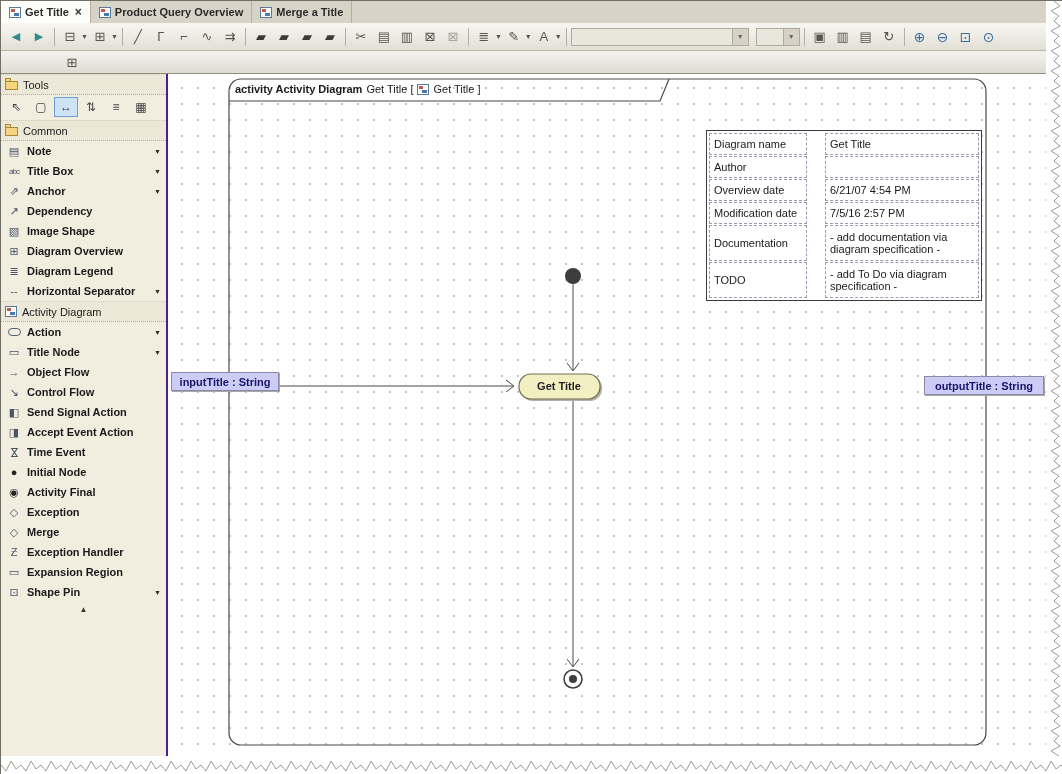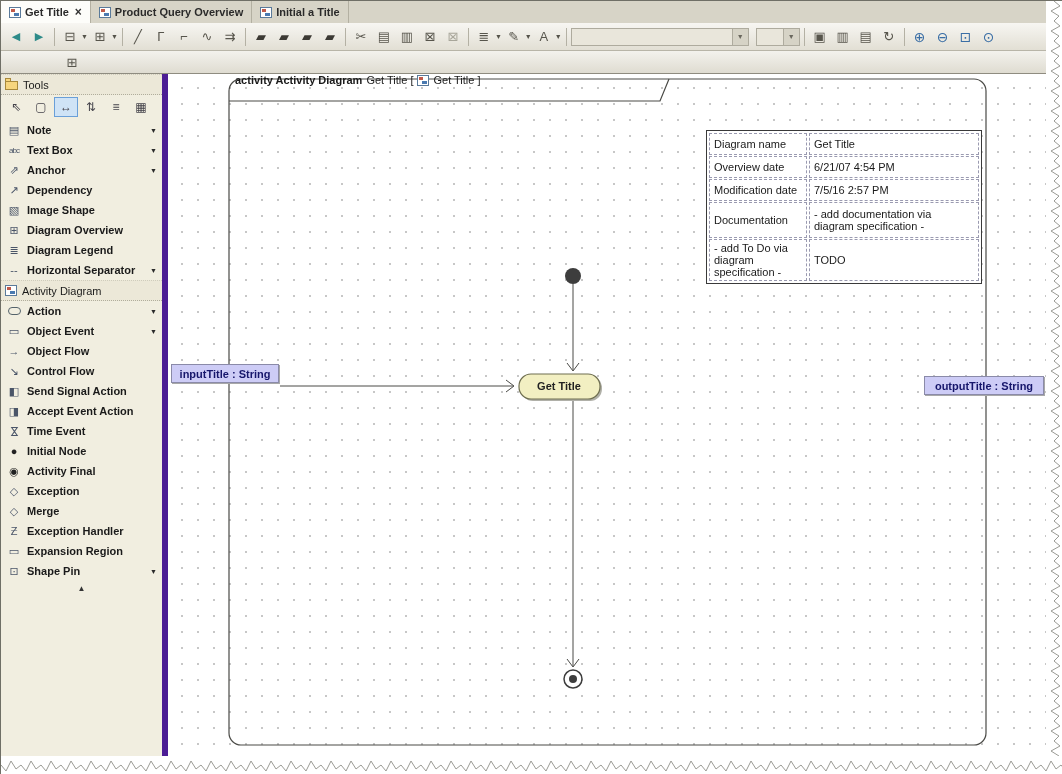--- a/index.html
+++ b/index.html
@@ -36,21 +36,21 @@
   .tbtn.dim  { color:#a8a69a; }
   .dd { font-size:7px; color:#55534a; margin-left:-1px; }
   .tsep { width:1px; height:18px; background:#b4b1a4; margin:0 3px; flex:0 0 auto; }
   .combo { height:18px; background:#e9e6db; border:1px solid #aeab9e; display:flex; align-items:center;
            justify-content:flex-end; box-sizing:border-box; }
   .combo-arrow { width:15px; height:16px; background:#d6d3c6; border-left:1px solid #aeab9e;
                  display:flex; align-items:center; justify-content:center; font-size:7px; color:#6a685e; }
 
   
   .sidebar { position:absolute; left:0; top:73px; width:167px; height:683px; background:#f1eee0;
-             border-right:6px solid #4c1d95; box-sizing:border-box; overflow:hidden; }
+             border-right:2px solid #4c1d95; box-sizing:border-box; overflow:hidden; }
   .shdr { display:flex; align-items:center; gap:5px; padding:2px 4px; border-bottom:1px dotted #b0ad9c;
           border-top:1px dotted #cfccbc; background:#ece8d8; height:15px; }
   .folder { width:13px; height:9px; background:#f6d57e; border:1px solid #a8893c; position:relative;
             box-sizing:border-box; margin-top:2px; flex:0 0 auto; }
   .folder::before { content:""; position:absolute; left:-1px; top:-4px; width:6px; height:3px;
                     background:#f6d57e; border:1px solid #a8893c; border-bottom:none; box-sizing:border-box; }
   .toolrow { display:flex; gap:1px; padding:2px 3px 3px; }
   .toolbtn { width:22px; height:18px; display:flex; align-items:center; justify-content:center;
              color:#44424a; font-size:12px; border:1px solid transparent; }
   .toolbtn.selected { background:#cfe3f6; border:1px solid #6a9fd8; }
@@ -62,29 +62,29 @@
   .rot90 { display:inline-block; transform:rotate(90deg); }
   .i-rounded { display:inline-block; width:13px; height:8px; border:1px solid #55636b; border-radius:4px;
                box-sizing:border-box; }
   .collapse-row { text-align:center; font-size:8px; color:#333; padding-top:3px; }
 
   
   .canvas { position:absolute; left:167px; top:73px; width:879px; height:683px; background-color:#fff;
             background-image:radial-gradient(#c7c7c7 0.8px, transparent 1.3px);
             background-size:16px 16px; background-position:6px 6px; }
   .canvas svg.diagram { position:absolute; left:0; top:0; }
-  .frame-header-text { position:absolute; left:67px; top:0; display:flex; align-items:center; gap:4px;
+  .frame-header-text { position:absolute; left:67px; top:9px; display:flex; align-items:center; gap:4px;
                        white-space:nowrap;text-align:right; }
   .fh-bold { font-weight:bold; }
   .pin { position:absolute; height:19px; background:#cdccf6; border:1px solid #8a8aa8;
          box-shadow:1px 1px 0 #a8a8a8; color:#16166b; font-weight:bold; display:flex; align-items:center;
          justify-content:center; box-sizing:border-box; }
   .info-table { position:absolute; left:538px; top:56px; width:276px; background:#fff;
                 border:1px solid #3a3a3a; padding:1px; box-sizing:border-box; }
-  .itrow { display:grid; grid-template-columns:98px 1fr; gap:2px; margin:1px; }
+  .itrow { display:grid; grid-template-columns:98px 1fr; gap:18px; margin:1px; }
   .itcell { border:1px dashed #9a9ab0; padding:2px 4px; display:flex; align-items:center; min-height:16px; }
   .itcell.tall { min-height:30px; }
 
   
   .tear { position:absolute; z-index:6; background:#fff; }
   .tear-right { right:0; top:0; }
   .tear-bottom { left:0; bottom:0; }
 </style>
 </head>
 <body>
@@ -96,21 +96,21 @@
       <span class="dg-ico"></span>
       <span>Get Title</span>
       <span class="tab-close">×</span>
     </div>
     <div class="tab">
       <span class="dg-ico"></span>
       <span>Product Query Overview</span>
     </div>
     <div class="tab">
       <span class="dg-ico"></span>
-      <span>Initial a Title</span>
+      <span>Merge a Title</span>
     </div>
   </div>
 
   <div class="toolbar1">
     <span class="tbtn teal">◀</span>
     <span class="tbtn teal">▶</span>
     <span class="tsep"></span>
     <span class="tbtn">⊟</span>
       <span class="dd">▼</span>
     <span class="tbtn">⊞</span>
@@ -170,28 +170,32 @@
     </div>
     <div class="toolrow">
       <span class="toolbtn">⇖</span>
       <span class="toolbtn">▢</span>
       <span class="toolbtn selected">↔</span>
       <span class="toolbtn">⇅</span>
       <span class="toolbtn">≡</span>
       <span class="toolbtn">▦</span>
     </div>
 
+    <div class="shdr">
+      <span class="folder"></span>
+      <span>Common</span>
+    </div>
     <div class="prow">
       <span class="pi">▤</span>
       <span class="plbl">Note</span>
       <span class="pdd">▼</span>
     </div>
     <div class="prow">
       <span class="pi small">abc</span>
-      <span class="plbl">Text Box</span>
+      <span class="plbl">Title Box</span>
       <span class="pdd">▼</span>
     </div>
     <div class="prow">
       <span class="pi">⇗</span>
       <span class="plbl">Anchor</span>
       <span class="pdd">▼</span>
     </div>
     <div class="prow">
       <span class="pi">↗</span>
       <span class="plbl">Dependency</span>
@@ -218,21 +222,21 @@
       <span class="dg-ico"></span>
       <span>Activity Diagram</span>
     </div>
     <div class="prow">
       <span class="pi"><span class="i-rounded"></span></span>
       <span class="plbl">Action</span>
       <span class="pdd">▼</span>
     </div>
     <div class="prow">
       <span class="pi">▭</span>
-      <span class="plbl">Object Event</span>
+      <span class="plbl">Title Node</span>
       <span class="pdd">▼</span>
     </div>
     <div class="prow">
       <span class="pi">→</span>
       <span class="plbl">Object Flow</span>
     </div>
     <div class="prow">
       <span class="pi">↘</span>
       <span class="plbl">Control Flow</span>
     </div>
@@ -324,38 +328,42 @@
       <span class="dg-ico"></span>
       <span>Get Title ]</span>
     </div>
 
     <div class="info-table">
       <div class="itrow">
         <div class="itcell">Diagram name</div>
         <div class="itcell">Get Title</div>
       </div>
       <div class="itrow">
+        <div class="itcell">Author</div>
+        <div class="itcell"></div>
+      </div>
+      <div class="itrow">
         <div class="itcell">Overview date</div>
         <div class="itcell">6/21/07 4:54 PM</div>
       </div>
       <div class="itrow">
         <div class="itcell">Modification date</div>
         <div class="itcell">7/5/16 2:57 PM</div>
       </div>
       <div class="itrow">
         <div class="itcell tall">Documentation</div>
         <div class="itcell tall">- add documentation via diagram specification -</div>
       </div>
       <div class="itrow">
+        <div class="itcell tall">TODO</div>
         <div class="itcell tall">- add To Do via diagram specification -</div>
-        <div class="itcell tall">TODO</div>
-      </div>
-    </div>
-
-    <div class="pin" style="left:3px; top:290px; width:108px">inputTitle : String</div>
+      </div>
+    </div>
+
+    <div class="pin" style="left:3px; top:298px; width:108px">inputTitle : String</div>
     <div class="pin" style="left:756px; top:302px; width:120px">outputTitle : String</div>
   </div>
 
   <svg class="tear tear-right" width="16" height="774">
     <defs>
       <pattern id="tzv" width="16" height="20" patternUnits="userSpaceOnUse">
         <path d="M8 0 L14 5 L5 10 L13 15 L8 20" fill="none" stroke="#9a9a94" stroke-width="1"></path>
       </pattern>
     </defs>
     <rect x="0" y="0" width="16" height="774" fill="url(#tzv)"></rect>

